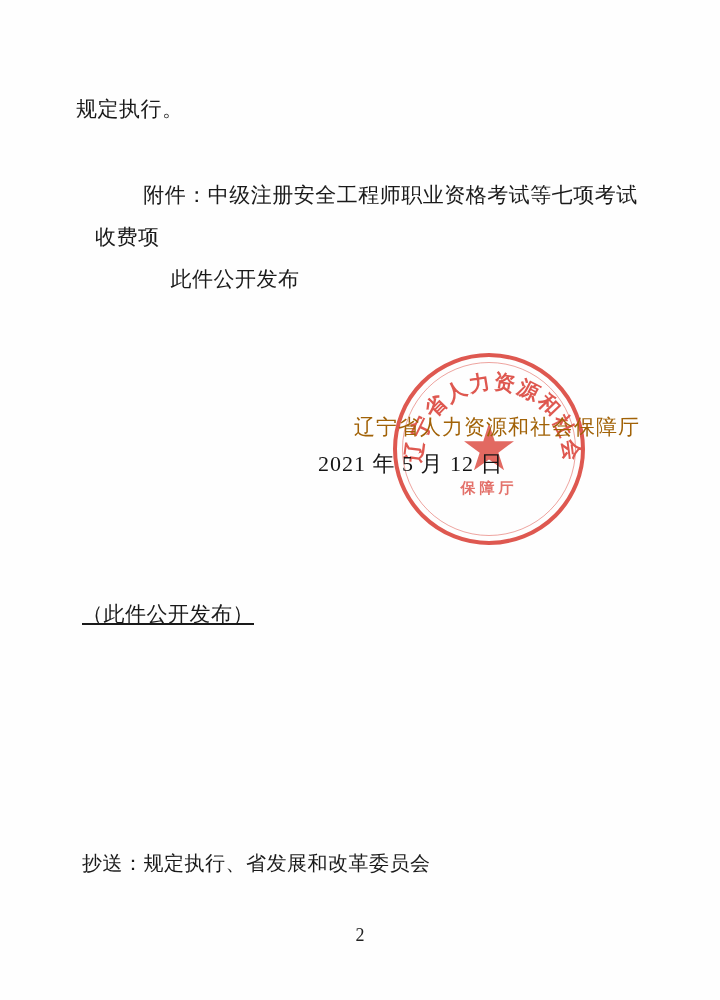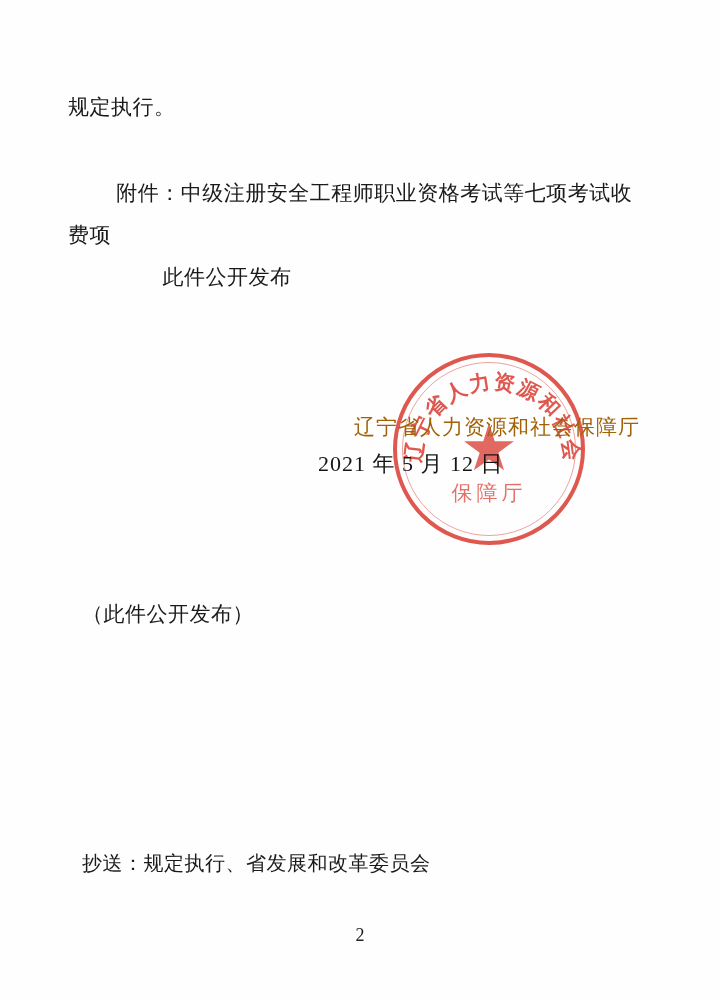--- a/index.html
+++ b/index.html
@@ -15,24 +15,23 @@
     color: #1a1a1a;
     overflow: hidden;
   }
   .page {
     position: absolute;
     inset: 0;
     background: #fefefe;
   }
   .doc-body {
     position: absolute;
-    left: 68px;
+    left: 76px;
     right: 70px;
     top: 88px;
-    font-family: Liberation Mono, monospace;
   }
   .para {
     font-size: 21px;
     line-height: 42px;
     letter-spacing: 0.5px;
     text-align: justify;
     text-justify: inter-ideograph;
     margin: 0;
   }
   .para.indent {
@@ -45,20 +44,21 @@
     margin-top: 4px;
   }
   .attachment-block {
     margin-top: 44px;
     font-size: 21px;
     line-height: 42px;
     letter-spacing: 0.5px;
   }
   .attach-line1 {
     text-indent: 2.3em;
+    margin-left: 19px;
   }
   .attach-line2 {
     text-indent: 4.5em;
   }
   .signature-zone {
     position: absolute;
     left: 78px;
     right: 70px;
     top: 395px;
     height: 180px;
@@ -125,36 +125,36 @@
     font-family: "Liberation Serif", "DejaVu Serif", serif;
     font-size: 21px;
     font-weight: bold;
     letter-spacing: 2px;
   }
   .seal-bottom {
     position: absolute;
     left: 50%;
     top: 122px;
     transform: translateX(-50%);
-    font-size: 21px;
+    font-size: 15px;
     color: #d8342a;
     letter-spacing: 4px;
-    font-weight: normal;
+    font-weight: bold;
     opacity: 0.85;
     white-space: nowrap;
   }
   .notes {
     position: absolute;
     left: 82px;
     top: 592px;
     font-size: 21px;
     line-height: 44px;
     letter-spacing: 0.5px;
   }
-  .note-line { margin: 0; }
+  .note-line { margin: 0; text-decoration: underline; }
   .cc-line {
     position: absolute;
     left: 82px;
     top: 850px;
     font-size: 20px;
     letter-spacing: 0.5px;
   }
   .page-number {
     position: absolute;
     left: 0;

